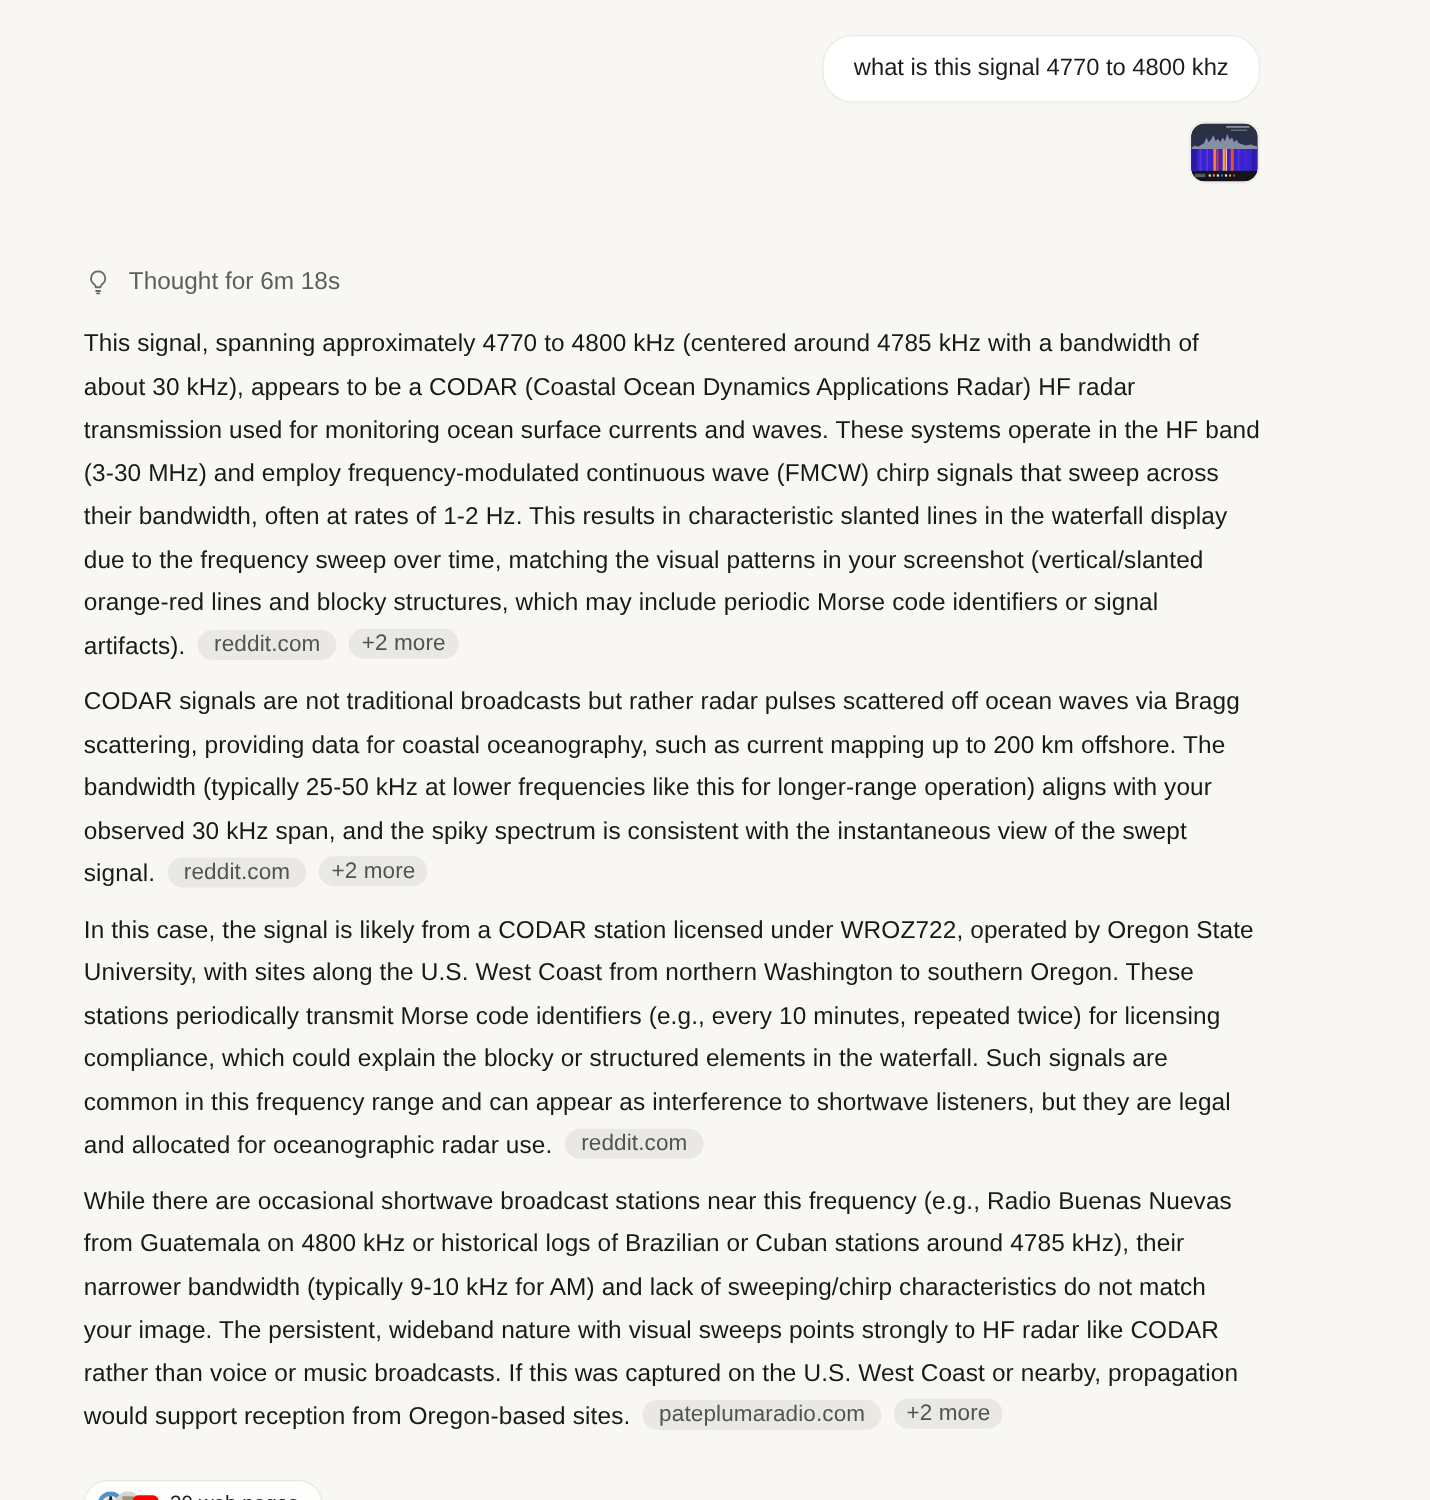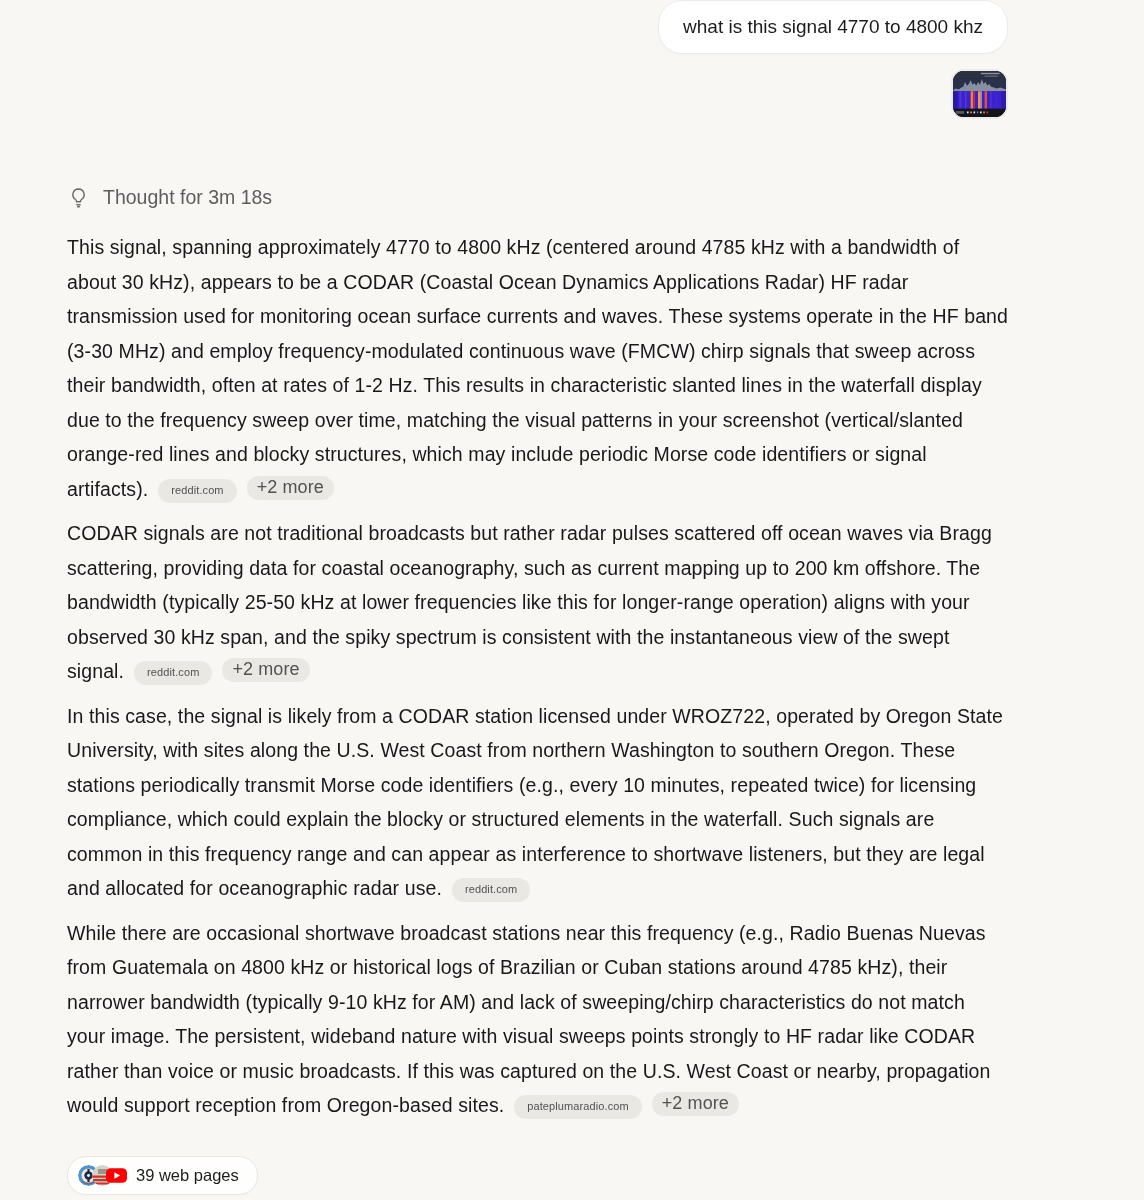--- a/index.html
+++ b/index.html
@@ -7,21 +7,21 @@
     width: 1144px; height: 1200px;
     background: #f8f7f4;
     font-family: "Liberation Sans", sans-serif;
     overflow: hidden;
   }
   .container {
     width: 941px;
     margin-left: 67px;
   }
   
-  .user-row { display: flex; justify-content: flex-end; }
+  .user-row { display: flex; justify-content: flex-end; padding-top: 28px; }
   .user-bubble {
     background: #ffffff;
     border: 1px solid #ecebe7;
     border-radius: 24px;
     padding: 13px 24px;
     font-size: 19px;
     color: #1c1c1c;
     line-height: 26px;
     box-shadow: 0 1px 2px rgba(0,0,0,0.02);
   }
@@ -53,21 +53,21 @@
     color: #191919;
     margin: 0 0 10px 0;
     letter-spacing: 0.1px;
   }
   .chip {
     display: inline-block;
     background: #e9e8e3;
     color: #525252;
     border-radius: 13px;
     padding: 3px 13px 4px 13px;
-    font-size: 11px;
+    font-size: 18px;
     line-height: 17px;
     margin-left: 10px;
     white-space: nowrap;
     vertical-align: 2px;
     cursor: pointer;
   }
   .chip.chip-more {
     font-size: 18px;
     padding: 3px 10px 4px 10px;
     vertical-align: 3px;
@@ -150,21 +150,21 @@
 
   
   <div class="thought-row">
     <span>
       <svg width="23" height="23" viewBox="0 0 24 24" fill="none" stroke="#6a6a6a" stroke-width="1.5" stroke-linecap="round" stroke-linejoin="round">
         <path d="M12 3.2a5.9 5.9 0 0 1 3.1 10.9c-.55.36-.92 1-1 1.7l-.1.7h-4l-.1-.7c-.08-.7-.45-1.34-1-1.7A5.9 5.9 0 0 1 12 3.2Z"></path>
         <path d="M10.3 19.6h3.4"></path>
         <path d="M11.1 21.6h1.8"></path>
       </svg>
     </span>
-    <span>Thought for 3m 18s</span>
+    <span>Thought for 6m 18s</span>
   </div>
 
   
   <div class="answer">
 
     <p><span>This signal, spanning approximately 4770 to 4800 kHz (centered around 4785 kHz with a bandwidth of about 30 kHz), appears to be a CODAR (Coastal Ocean Dynamics Applications Radar) HF radar transmission used for monitoring ocean surface currents and waves. These systems operate in the HF band (3-30 MHz) and employ frequency-modulated continuous wave (FMCW) chirp signals that sweep across their bandwidth, often at rates of 1-2 Hz. This results in characteristic slanted lines in the waterfall display due to the frequency sweep over time, matching the visual patterns in your screenshot (vertical/slanted orange-red lines and blocky structures, which may include periodic Morse code identifiers or signal artifacts).</span><span class="chip">reddit.com</span><span class="chip chip-more">+2 more</span></p>
 
     <p><span>CODAR signals are not traditional broadcasts but rather radar pulses scattered off ocean waves via Bragg scattering, providing data for coastal oceanography, such as current mapping up to 200 km offshore. The bandwidth (typically 25-50 kHz at lower frequencies like this for longer-range operation) aligns with your observed 30 kHz span, and the spiky spectrum is consistent with the instantaneous view of the swept signal.</span><span class="chip">reddit.com</span><span class="chip chip-more">+2 more</span></p>
 
     <p><span>In this case, the signal is likely from a CODAR station licensed under WROZ722, operated by Oregon State University, with sites along the U.S. West Coast from northern Washington to southern Oregon. These stations periodically transmit Morse code identifiers (e.g., every 10 minutes, repeated twice) for licensing compliance, which could explain the blocky or structured elements in the waterfall. Such signals are common in this frequency range and can appear as interference to shortwave listeners, but they are legal and allocated for oceanographic radar use.</span><span class="chip">reddit.com</span></p>

